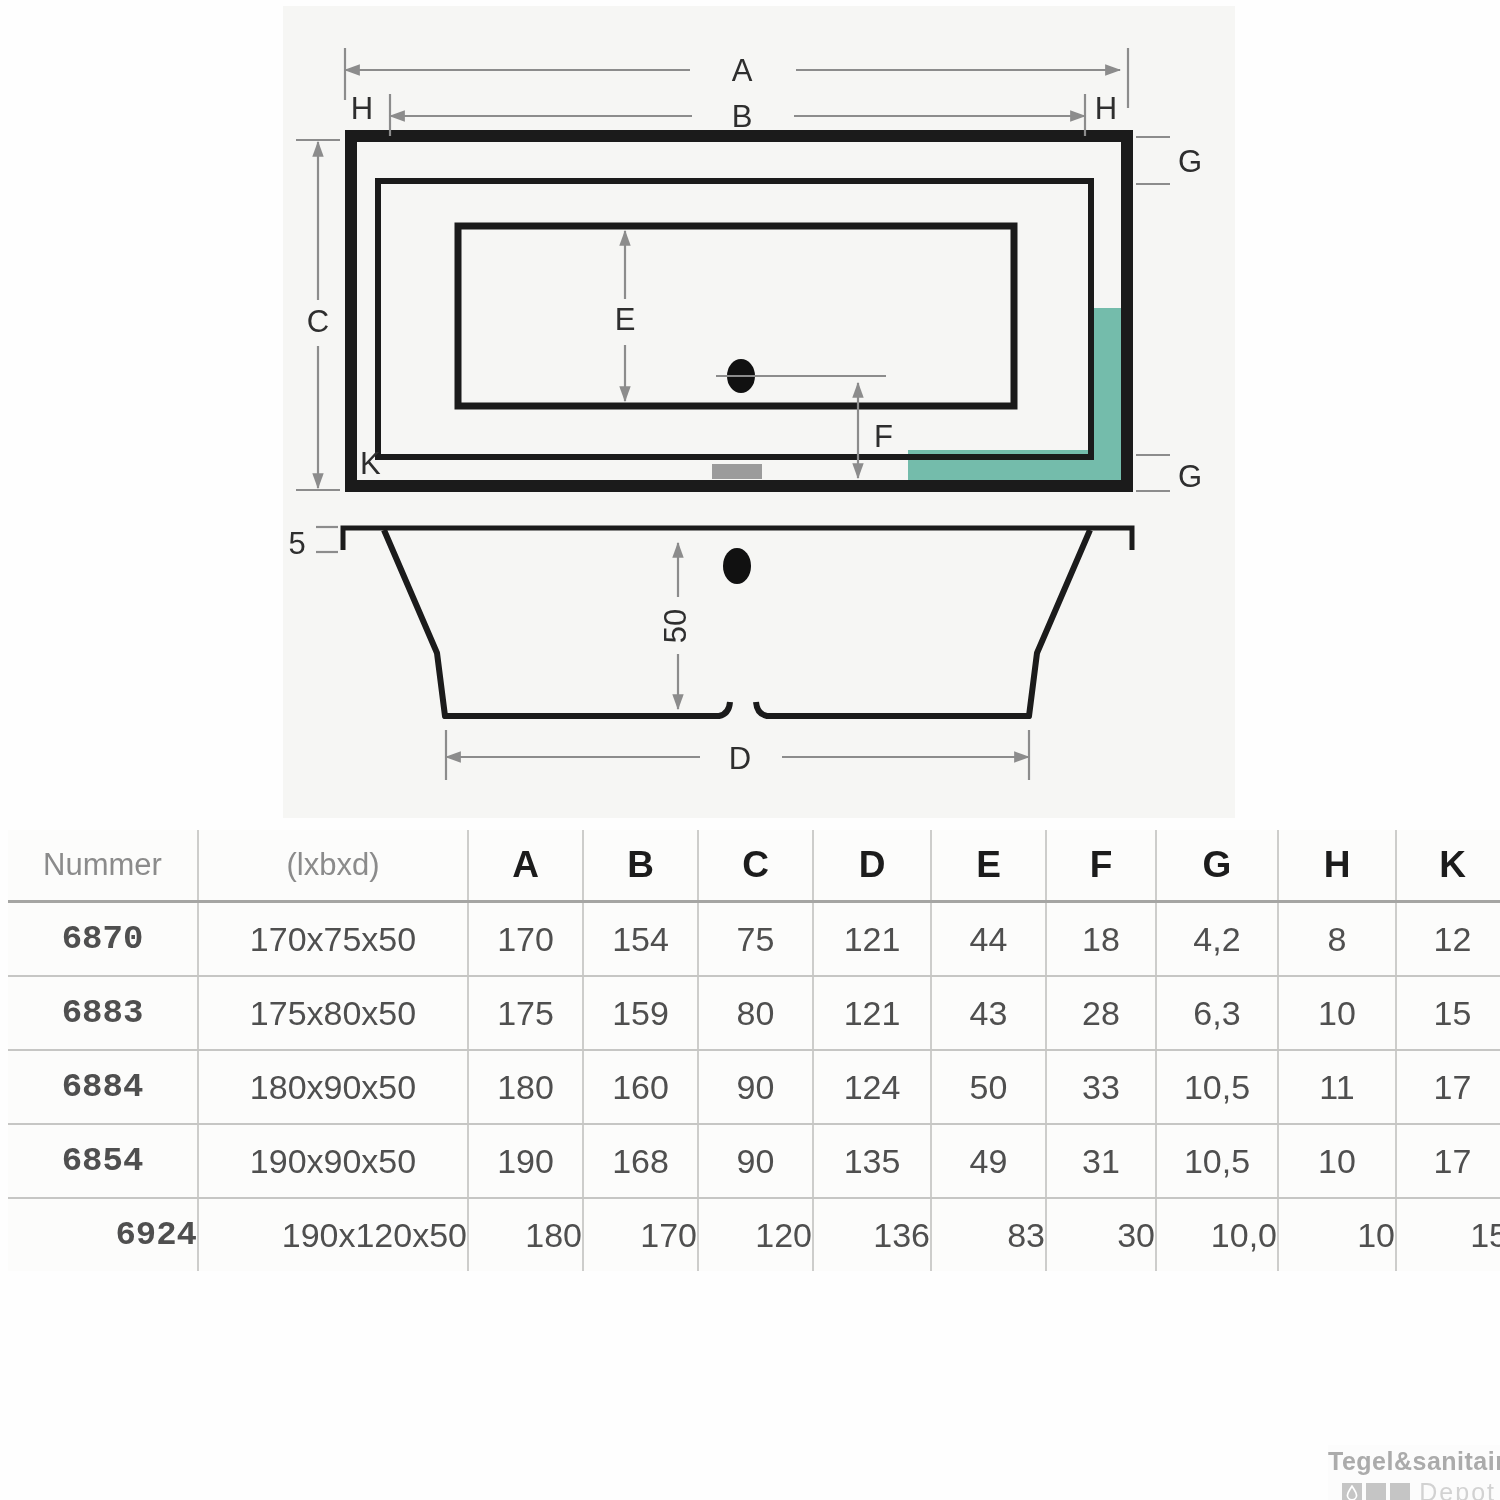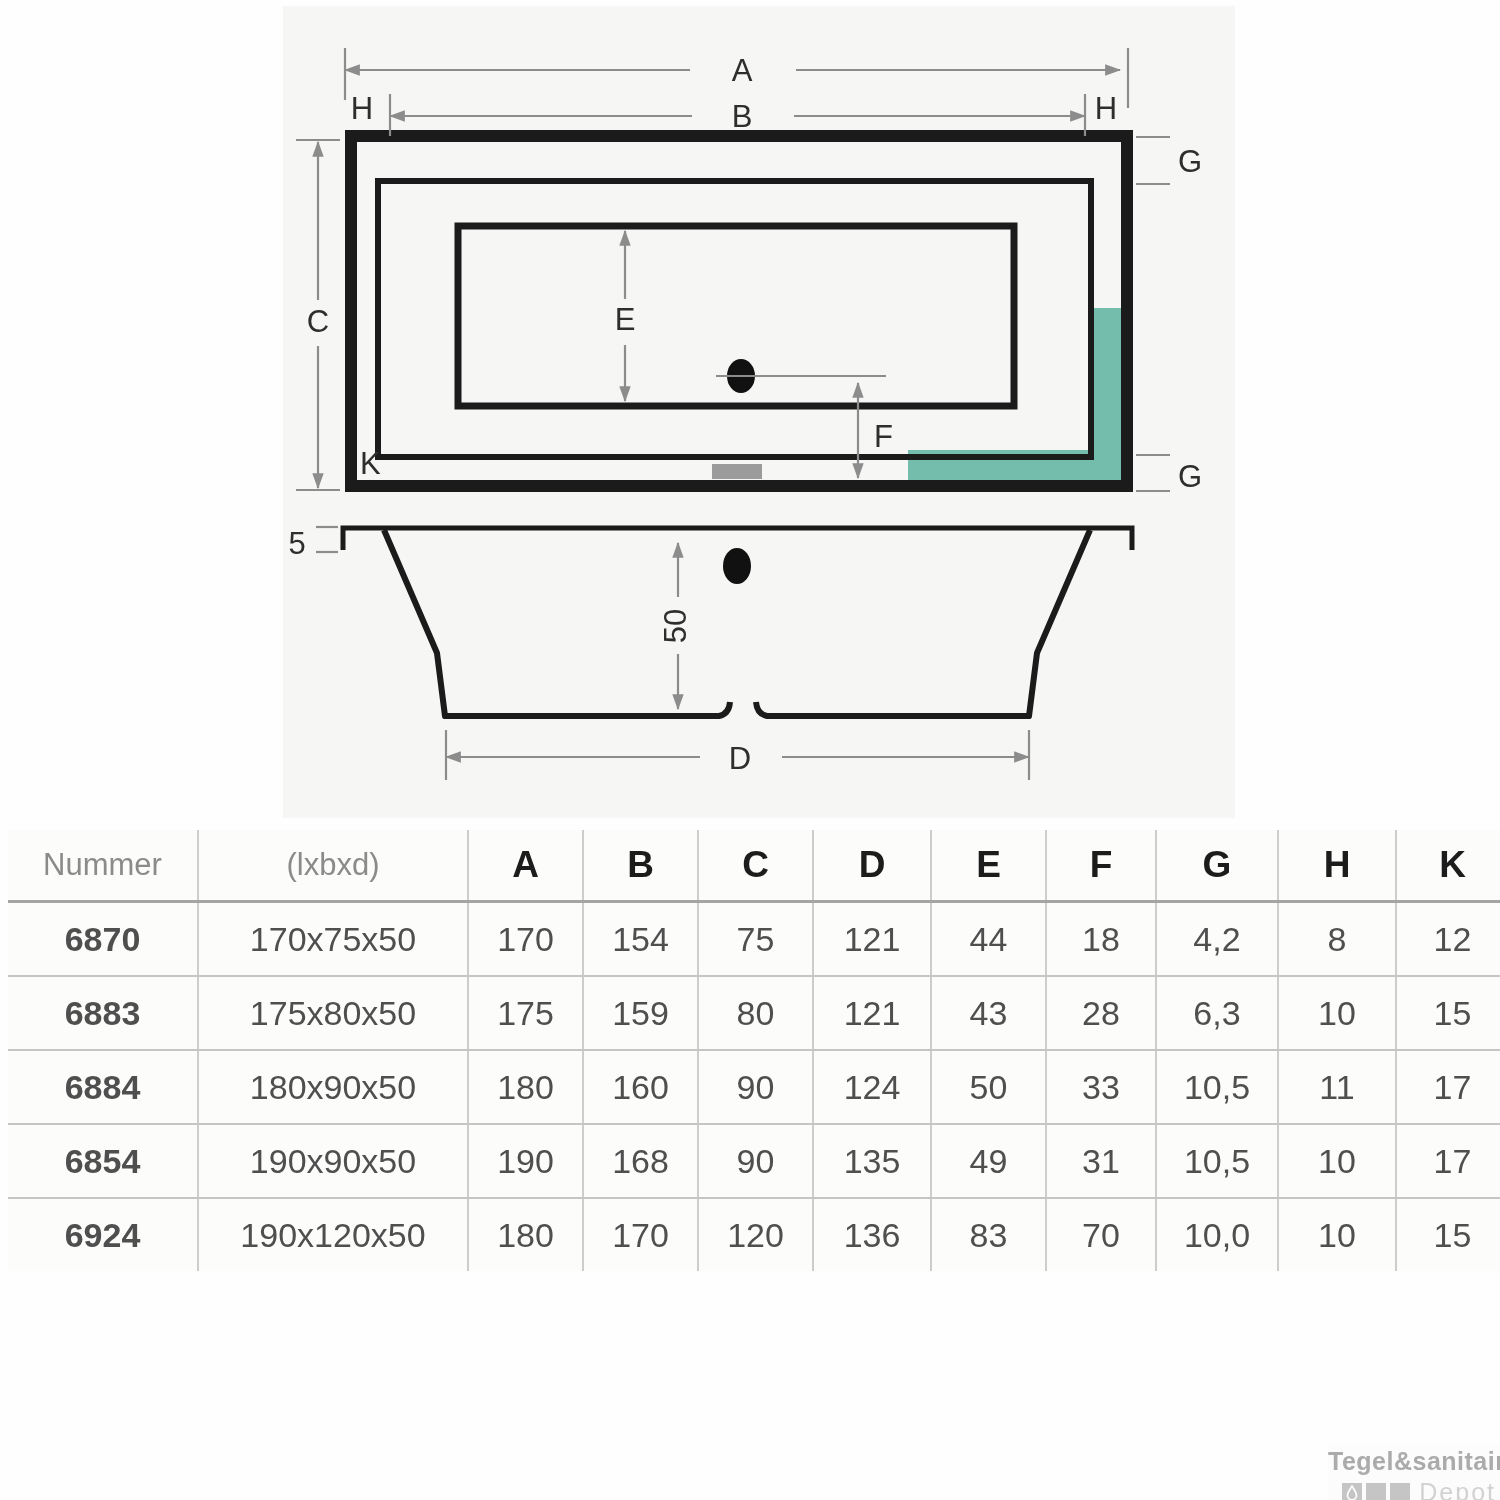--- a/index.html
+++ b/index.html
@@ -19,24 +19,24 @@
     border-collapse:collapse;table-layout:fixed;background:#fcfcfb;
   }
   table.spec th, table.spec td{
     text-align:center;vertical-align:middle;padding:0;
     border-right:2px solid #cdcdcb;
   }
   table.spec th:last-child, table.spec td:last-child{border-right:none;}
   table.spec thead th{height:70px;border-bottom:3px solid #a5a5a3;}
   table.spec tbody td{height:72px;border-bottom:2px solid #c6c6c4;
     font-size:34px;color:#4f4f4f;}
-  table.spec tbody tr:last-child td{border-bottom:none;}
+  table.spec tbody tr:last-child td{border-bottom:none;text-align:right;}
   th.hdr-gray{font-size:31px;font-weight:normal;color:#8b8b8b;}
   th.hdr-letter{font-size:37px;font-weight:bold;color:#1c1c1c;}
-  td.num{font-size:37px;font-weight:bold;color:#0e0e0e;}
+  td.num{font-size:37px;font-weight:bold;color:#0e0e0e;font-family:Liberation Mono, monospace;}
 
   
   .logo{position:absolute;left:1328px;top:1445px;width:172px;height:55px;
     background:rgba(252,252,252,.92);padding-top:2px;}
   .logo-line1{font-size:25px;font-weight:bold;color:#ababab;text-align:right;
     padding-right:4px;letter-spacing:.5px;}
   .logo-line2{display:flex;align-items:center;justify-content:flex-end;
     gap:4px;margin-top:2px;padding-right:4px;}
   .logo-sq{width:20px;height:20px;background:#c5c5c5;display:flex;
     align-items:center;justify-content:center;}
@@ -213,21 +213,21 @@
         <td>17</td>
       </tr>
       <tr>
         <td class="num">6924</td>
         <td>190x120x50</td>
         <td>180</td>
         <td>170</td>
         <td>120</td>
         <td>136</td>
         <td>83</td>
-        <td>70</td>
+        <td>30</td>
         <td>10,0</td>
         <td>10</td>
         <td>15</td>
       </tr>
     </tbody>
 </table>
 
 <div class="logo">
   <div class="logo-line1">Tegel&amp;sanitair</div>
   <div class="logo-line2">

